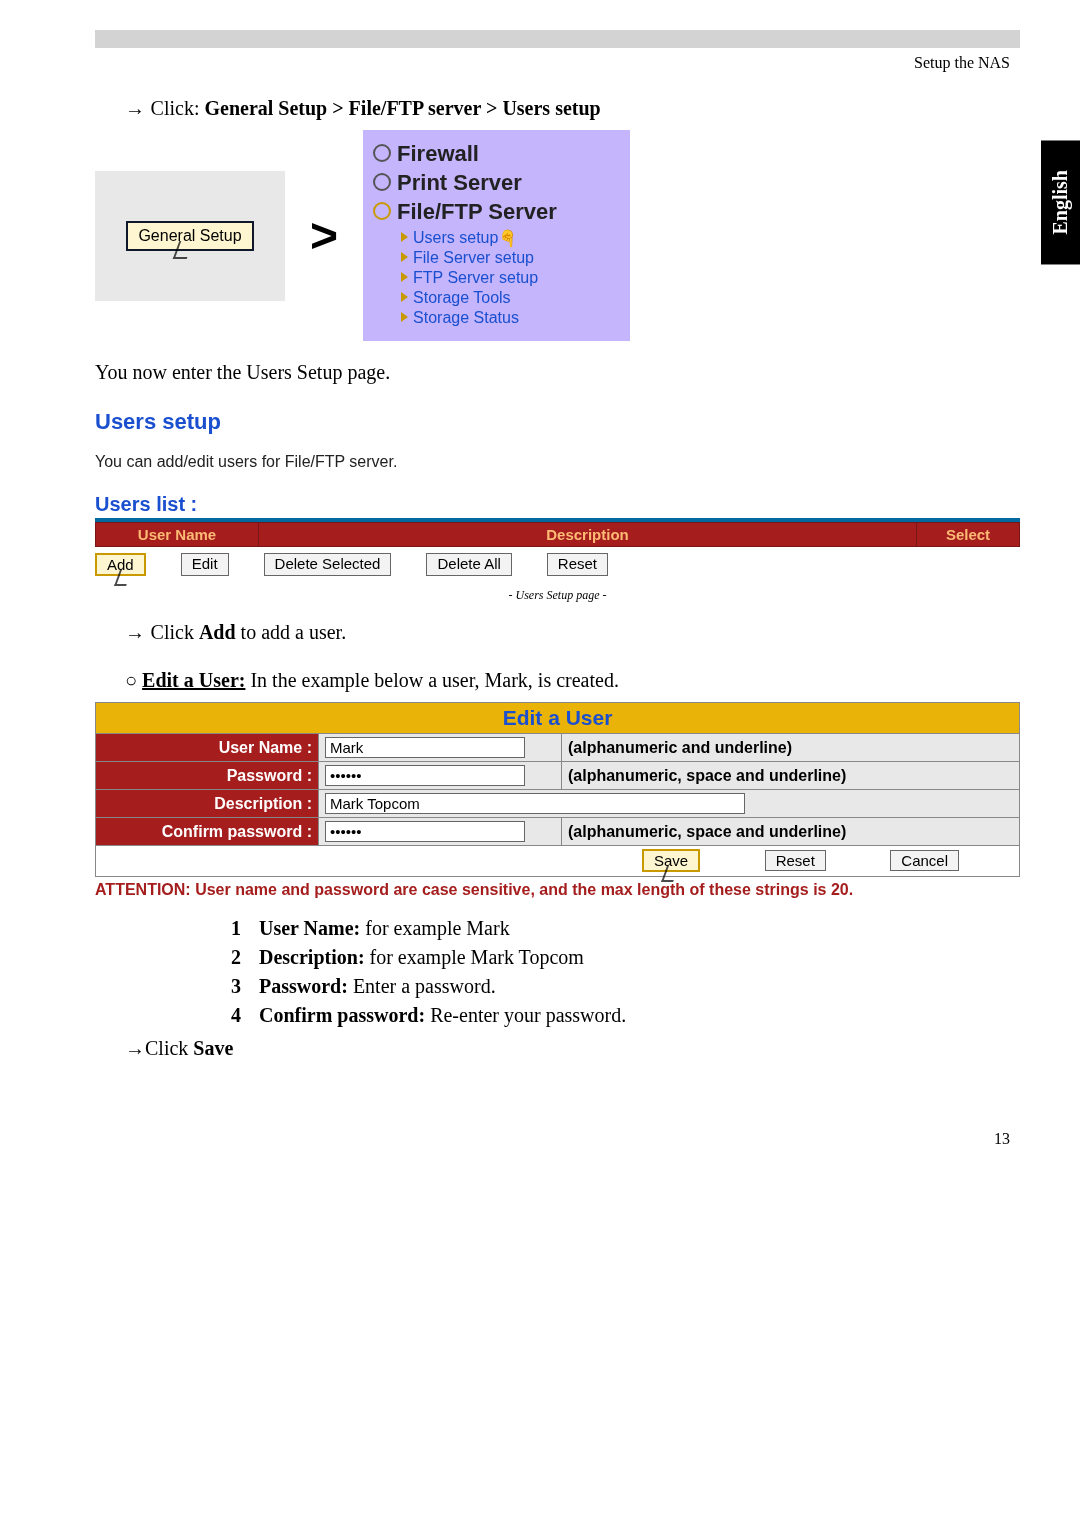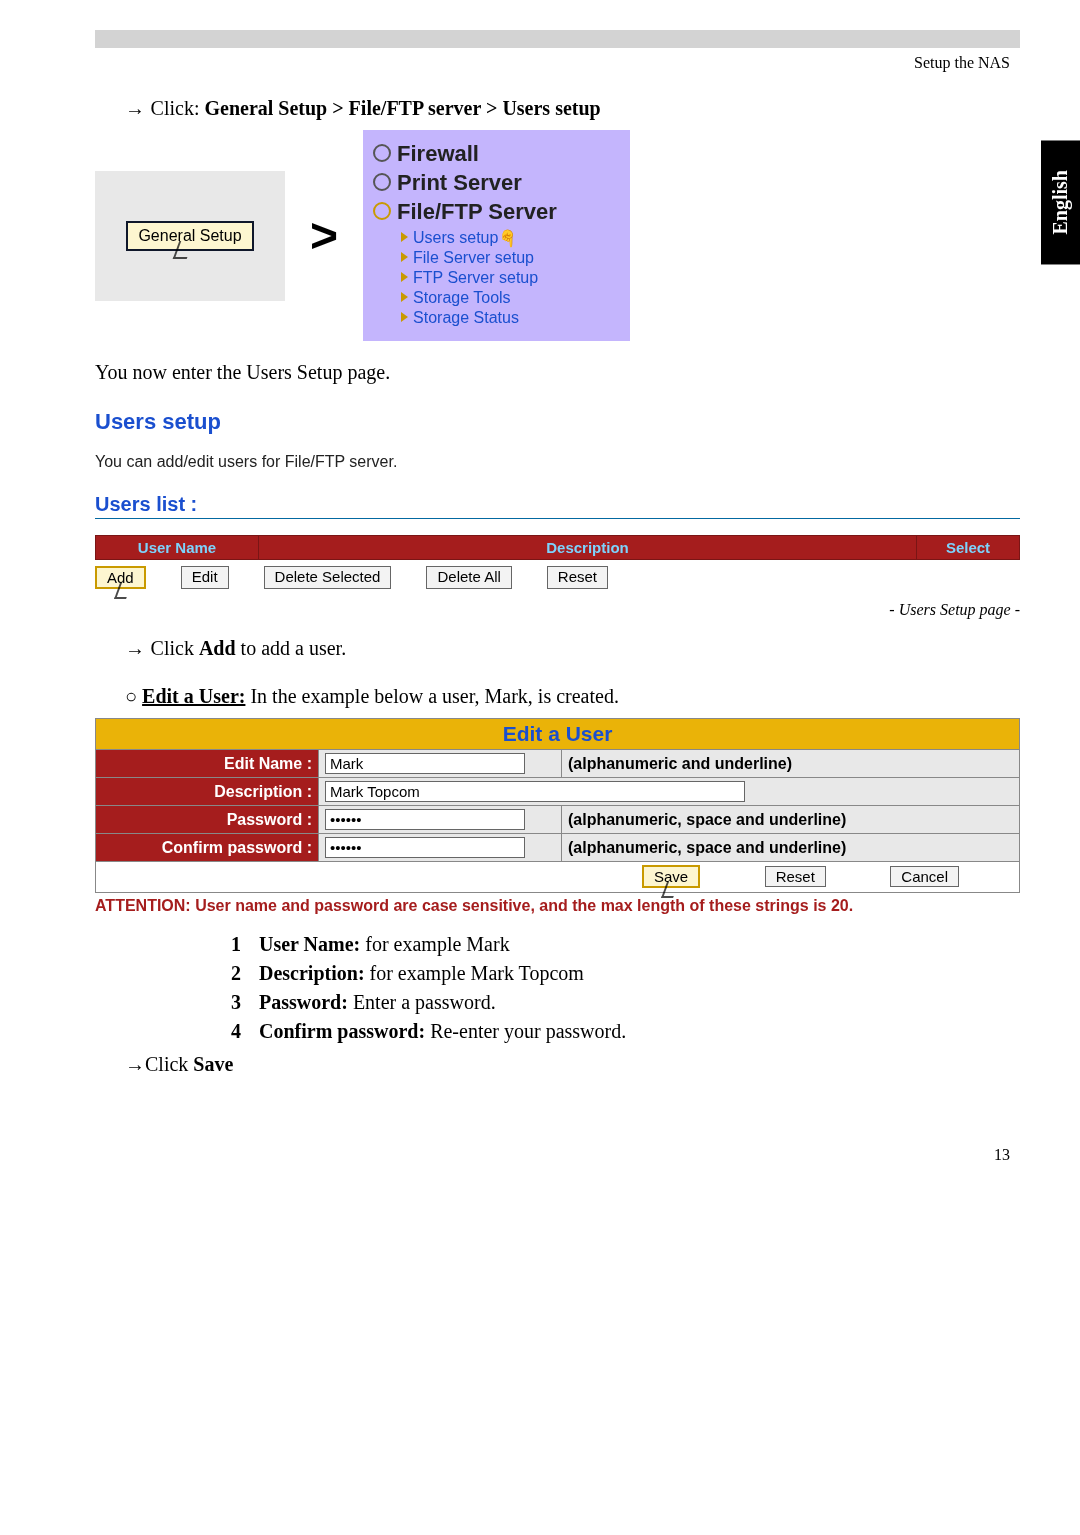--- a/index.html
+++ b/index.html
@@ -126,26 +126,26 @@
     margin: 25px 0 10px 0;
     font-family: Arial, sans-serif;
   }
   .panel-h1 {
     color: #1a4fcf; font-weight: bold; font-size: 22px;
     margin-bottom: 18px;
   }
   .panel-desc { font-size: 16px; color: #222; margin-bottom: 22px; }
   .panel-h2 {
     color: #1a4fcf; font-weight: bold; font-size: 20px;
-    border-bottom: 1px solid #0369a1; padding-bottom: 2px;
+    border-bottom: 4px solid #0369a1; padding-bottom: 2px;
     margin-bottom: 0;
   }
   table.users-table {
     width: 100%; border-collapse: collapse;
-    font-size: 15px; color: #7dd3fc; background: #a51d1d; margin-top: 16px;
+    font-size: 15px; color: #fdba74; background: #a51d1d;
   }
   table.users-table th {
     font-weight: bold; padding: 3px 6px; text-align: center;
     border: 1px solid #7a1515;
   }
   .btn-row {
     margin-top: 6px;
     display: flex; gap: 35px;
     font-family: Arial, sans-serif;
   }
@@ -162,22 +162,22 @@
     content: "";
     position: absolute;
     left: 20px; top: 15px;
     width: 10px; height: 14px;
     border-left: 2px solid #000;
     border-bottom: 2px solid #000;
     transform: skewX(-20deg);
     opacity: .7;
   }
   .caption {
-    text-align: right; font-style: italic;
-    font-size: 16px; margin: 12px 0 18px 0;
+    text-align: center; font-style: italic;
+    font-size: 12px; margin: 12px 0 18px 0;
   }
 
   
   .edit-block { font-family: Arial, sans-serif; margin-top: 10px; }
   .edit-title-row {
     border: 1px solid #888; border-bottom: none;
     text-align: center; font-weight: bold; color: #1a4fcf;
     font-size: 21px; padding: 3px 0; background: #eab308;
   }
   table.edit-table {
@@ -288,32 +288,32 @@
 
   <div class="body-text" style="margin-top:25px">
     ○ <span class="bold" style="text-decoration:underline">Edit a User:</span><span> In the example below a user, Mark, is created.</span>
   </div>
 
   <div class="edit-block">
     <div class="edit-title-row">Edit a User</div>
     <table class="edit-table">
       <tbody>
           <tr>
-        <td class="lab">Edit Name  :</td>
+        <td class="lab">User Name  :</td>
         <td class="inp"><span class="field">Mark</span></td>
         <td class="hint">(alphanumeric and underline)</td>
-      </tr>
-      <tr>
-        <td class="lab">Description  :</td>
-        <td class="inp" colspan="2" style="background:#e8e8e8"><span class="field" style="width:420px">Mark Topcom</span></td>
       </tr>
       <tr>
         <td class="lab">Password  :</td>
         <td class="inp"><span class="field">••••••</span></td>
         <td class="hint">(alphanumeric, space and underline)</td>
+      </tr>
+      <tr>
+        <td class="lab">Description  :</td>
+        <td class="inp" colspan="2" style="background:#e8e8e8"><span class="field" style="width:420px">Mark Topcom</span></td>
       </tr>
       <tr>
         <td class="lab">Confirm password  :</td>
         <td class="inp"><span class="field">••••••</span></td>
         <td class="hint">(alphanumeric, space and underline)</td>
       </tr>
     </tbody>
       </table>
     <div class="action-row">
       <span class="ui-btn hl hand-after">Save</span>

